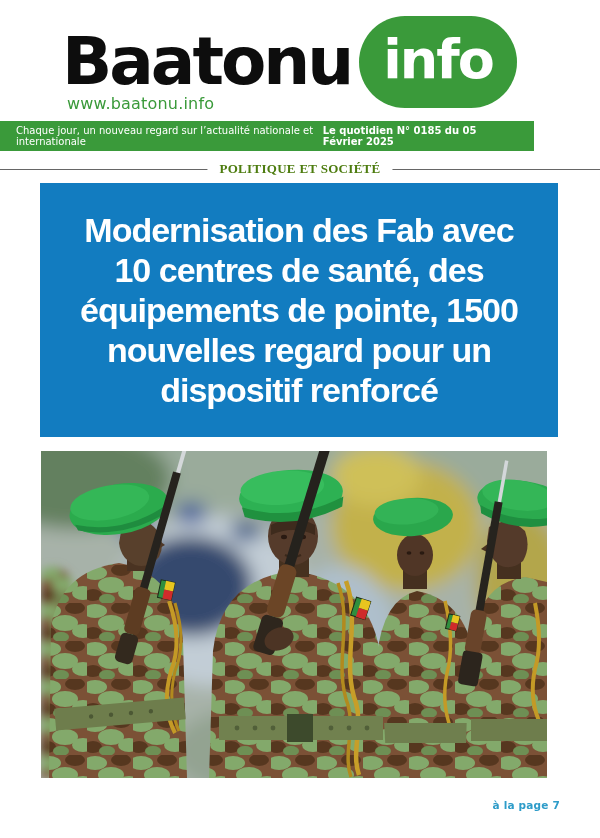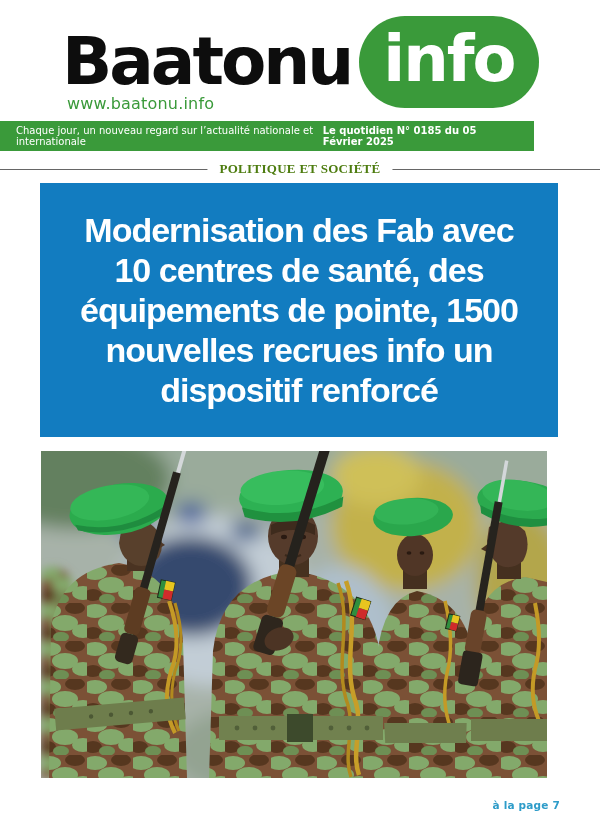--- a/index.html
+++ b/index.html
@@ -2,21 +2,21 @@
 <html style="--green: #3a9a3a; --blue: #127cc0; --ink: #0d0d0d; --pageref: #2e9cc9;"><head>
 <meta charset="utf-8">
 <style>
   * { margin:0; padding:0; box-sizing:border-box; }
   html,body { width:600px; height:838px; }
   body { background:#fff; font-family:"DejaVu Sans", sans-serif; position:relative; overflow:hidden; }
 
   .masthead { position:absolute; left:0; top:0; width:600px; height:121px; background:#fff; }
   .logo-row { position:absolute; left:62px; top:16px; display:flex; align-items:center; gap:8px; }
   .logo-text { font-size:66px; font-weight:700; color:var(--ink,#0d0d0d); letter-spacing:-3px; line-height:1; font-family:"DejaVu Sans", sans-serif; }
-  .logo-badge { background:var(--green,#3a9a3a); color:#fff; font-size:64px; font-weight:700; letter-spacing:-2px; border-radius:47px; height:92px; display:flex; align-items:center; justify-content:center; padding:0 24px 6px; font-family:"DejaVu Sans", sans-serif; }
+  .logo-badge { background:var(--green,#3a9a3a); color:#fff; font-size:54px; font-weight:700; letter-spacing:-2px; border-radius:47px; height:92px; display:flex; align-items:center; justify-content:center; padding:0 24px 6px; font-family:"DejaVu Sans", sans-serif; }
   .website { position:absolute; left:67px; top:94px; color:var(--green,#3a9a3a); font-size:16px; letter-spacing:0.2px; }
 
   .topbar { position:absolute; left:0; top:121px; width:534px; height:30px; background:var(--green,#3a9a3a); color:#fff; display:flex; align-items:center; justify-content:space-between; padding:0 22px 0 16px; font-size:10px; }
   .topbar .edition { font-weight:700; }
 
   .section-rule { position:absolute; left:0; top:169px; width:600px; border-top:1.5px solid #666; }
   .section-label { position:absolute; top:161px; left:50%; transform:translateX(-50%); background:#fff; padding:0 12px; font-family:"Liberation Serif", serif; font-weight:700; font-size:13px; color:#4d7c0f; white-space:nowrap; letter-spacing:0.3px; }
 
   .headline-box { position:absolute; left:40px; top:183px; width:518px; height:254px; background:var(--blue,#127cc0); display:flex; flex-direction:column; align-items:center; justify-content:center; }
   .headline-line { color:#fff; font-family:"Liberation Sans", sans-serif; font-weight:700; font-size:34px; line-height:40px; letter-spacing:-1px; white-space:nowrap; }
@@ -42,21 +42,21 @@
   <span class="edition">Le quotidien N° 0185 du 05 Février 2025</span>
 </div>
 
 <div class="section-rule"></div>
 <div class="section-label">POLITIQUE ET SOCIÉTÉ</div>
 
 <div class="headline-box">
   <div class="headline-line">Modernisation des Fab avec</div>
   <div class="headline-line">10 centres de santé, des</div>
   <div class="headline-line">équipements de pointe, 1500</div>
-  <div class="headline-line">nouvelles recrues info un</div>
+  <div class="headline-line">nouvelles regard pour un</div>
   <div class="headline-line">dispositif renforcé</div>
 </div>
 
 <div class="photo">
   <svg width="506" height="327" viewBox="0 0 506 327" xmlns="http://www.w3.org/2000/svg">
     <defs>
       <filter id="b9" x="-40%" y="-40%" width="180%" height="180%">
           <feGaussianBlur stdDeviation="9"></feGaussianBlur>
         </filter>
       <filter id="b4" x="-40%" y="-40%" width="180%" height="180%">

